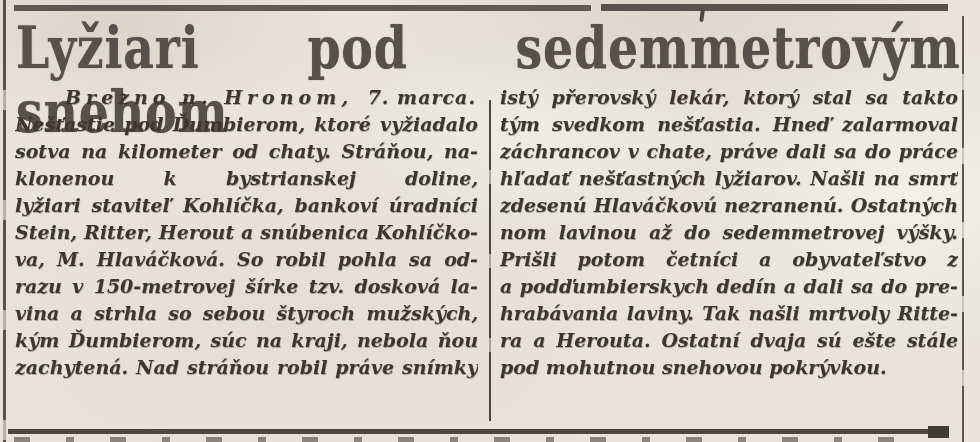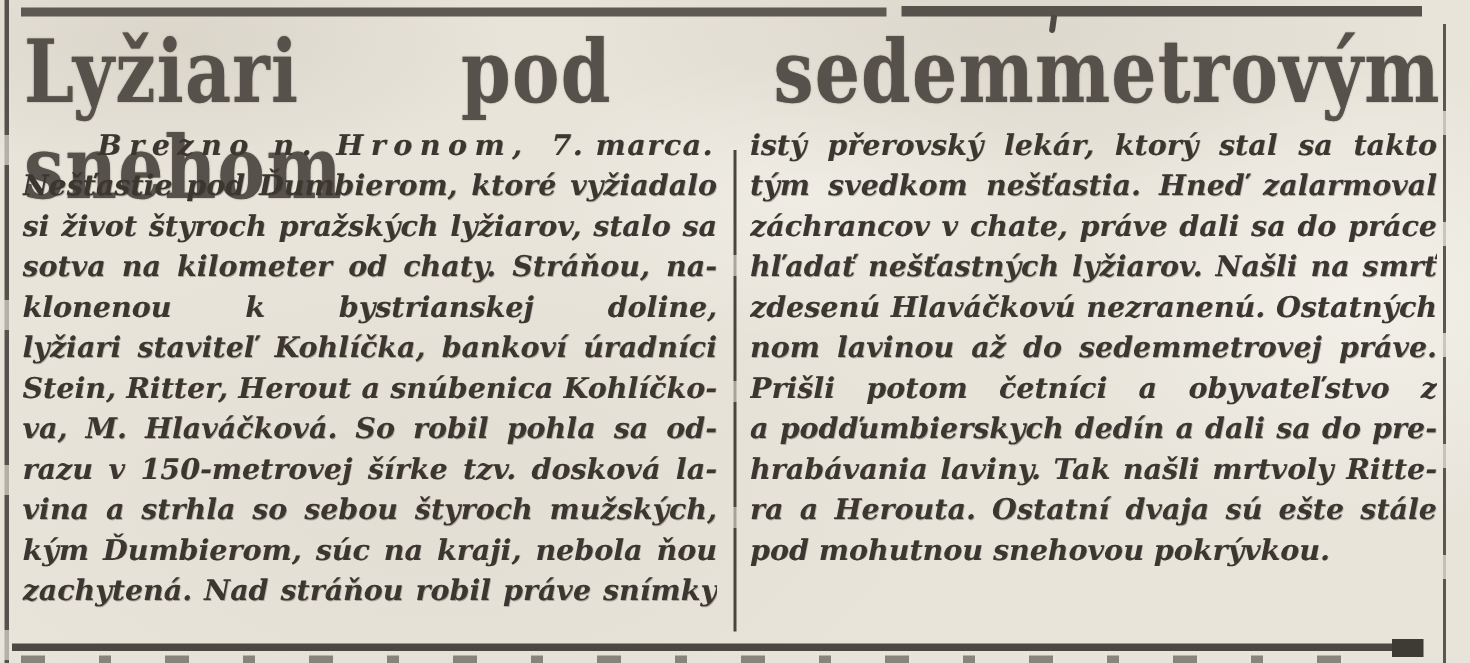--- a/index.html
+++ b/index.html
@@ -67,21 +67,20 @@
     <span>Lyžiari pod sedemmetrovým snehom</span>
   </h1>
 
   <div class="col col-left">
     <div class="dateline">
       <span class="place">Brezno n. Hronom,</span>
       <span class="date">7. marca.</span>
     </div>
     <div class="lines">
         <div class="line">Nešťastie pod Ďumbierom, ktoré vyžiadalo</div>
-        <div class="line">si život štyroch pražských lyžiarov, stalo sa</div>
         <div class="line">sotva na kilometer od chaty. Stráňou, na-</div>
         <div class="line">klonenou k bystrianskej doline, prechádzali</div>
         <div class="line">lyžiari staviteľ Kohlíčka, bankoví úradníci</div>
         <div class="line">Stein, Ritter, Herout a snúbenica Kohlíčko-</div>
         <div class="line">va, M. Hlaváčková. So robil pohla sa od-</div>
         <div class="line">razu v 150-metrovej šírke tzv. dosková la-</div>
         <div class="line">vina a strhla so sebou štyroch mužských,</div>
         <div class="line">kým Ďumbierom, súc na kraji, nebola ňou</div>
         <div class="line">zachytená. Nad stráňou robil práve snímky</div>
       </div>
@@ -89,21 +88,21 @@
 
   <div class="divider"></div>
 
   <div class="col col-right">
     <div class="lines">
         <div class="line">istý přerovský lekár, ktorý stal sa takto oči-</div>
         <div class="line">tým svedkom nešťastia. Hneď zalarmoval</div>
         <div class="line">záchrancov v chate, práve dali sa do práce</div>
         <div class="line">hľadať nešťastných lyžiarov. Našli na smrť</div>
         <div class="line">zdesenú Hlaváčkovú nezranenú. Ostatných</div>
-        <div class="line">nom lavinou až do sedemmetrovej práve.</div>
+        <div class="line">nom lavinou až do sedemmetrovej výšky.</div>
         <div class="line">Prišli potom četníci a obyvateľstvo z Brezna</div>
         <div class="line">a podďumbierskych dedín a dali sa do pre-</div>
         <div class="line">hrabávania laviny. Tak našli mrtvoly Ritte-</div>
         <div class="line">ra a Herouta. Ostatní dvaja sú ešte stále</div>
         <div class="line">pod mohutnou snehovou pokrývkou.</div>
       </div>
   </div>
 
   <div class="bottom-rule"></div>
   <div class="bottom-blob"></div>

